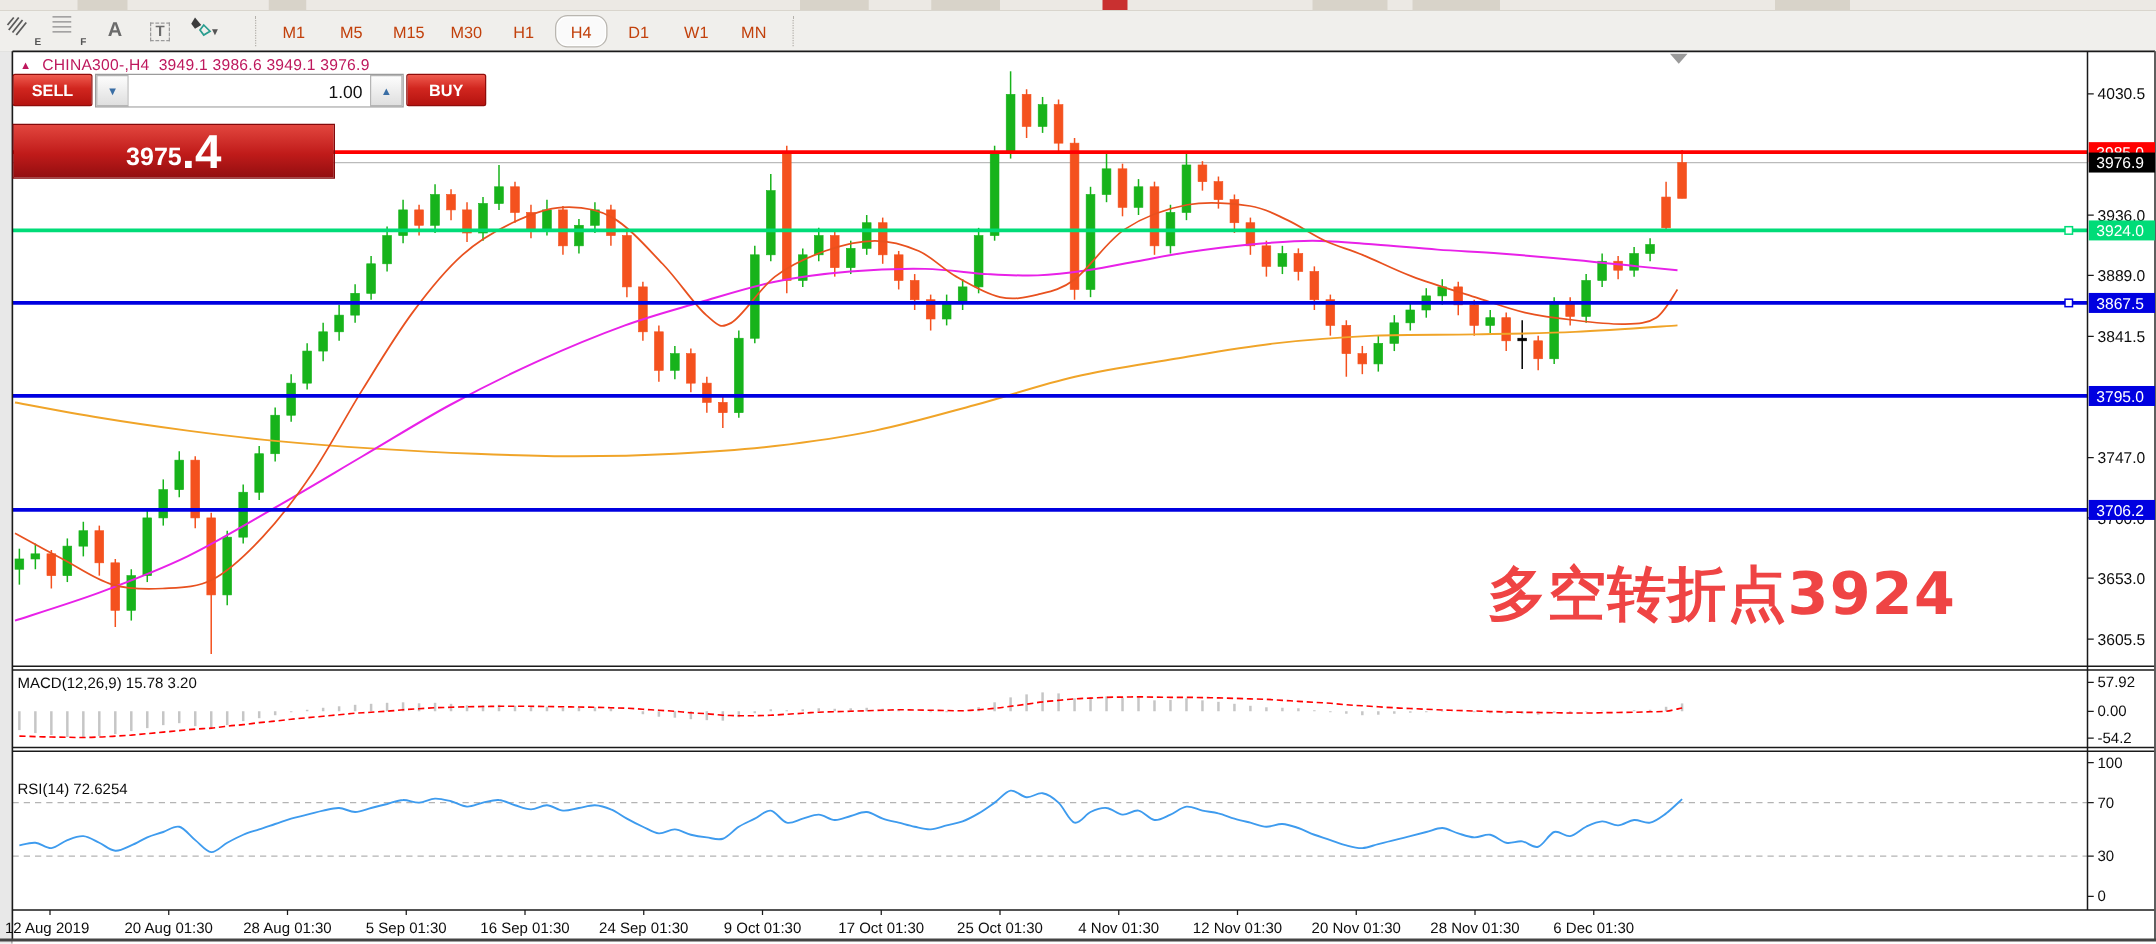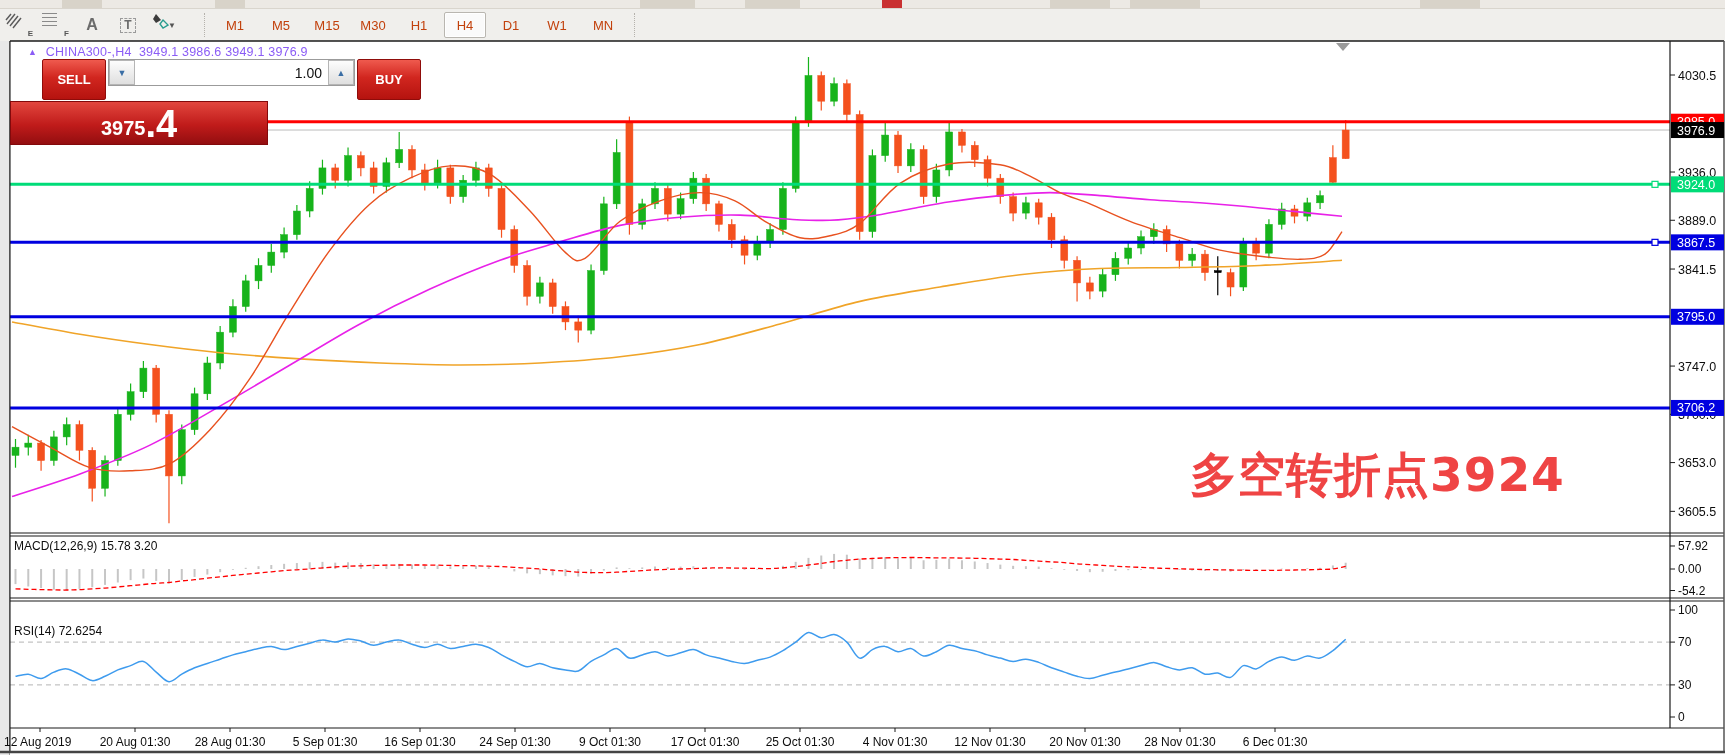--- a/index.html
+++ b/index.html
@@ -14,36 +14,36 @@
            border-bottom:1px solid #c9c6c0;display:flex;align-items:center;font-size:13px;color:#4c4c4c;}
   .tool{width:30px;height:26px;display:flex;align-items:center;justify-content:center;position:relative;margin-left:4px;
         border:1px solid transparent;border-radius:2px;}
   .tool .sub{position:absolute;right:2px;bottom:0;font-size:8px;font-weight:700;color:#555;}
   .tool .bigA{font-size:16px;font-weight:700;color:#6b6b6b;}
   .tool .tbox{font-size:12px;font-weight:700;color:#6b6b6b;border:1px dashed #9a9a9a;padding:0 3px;line-height:13px;}
   .tool .caret{font-size:8px;color:#555;margin-left:2px;}
   .tbsep{width:1px;height:24px;border-left:1px dotted #b5b2ac;margin:0 8px 0 10px;}
   .tf{min-width:30px;height:24px;padding:0 5px;display:flex;align-items:center;justify-content:center;
       color:#c2410c;font-size:13px;border:1px solid transparent;border-radius:2px;cursor:default;}
-  .tf.active{background:#fafafa;border-color:#b9b6b0;box-shadow:inset 0 0 0 1px #fff;}
+  .tf.active{background:#fafafa;border-color:#b9b6b0;box-shadow:inset 0 0 0 1px #fff;border-radius:10px;}
   
   .leftframe{position:absolute;left:0;top:41px;width:9px;height:714px;background:#e8e8e8;border-right:1px solid #9a9a9a;}
   
-  .symhead{position:absolute;left:28px;top:45px;font-size:12.5px;color:#8b5cf6;letter-spacing:.2px;}
+  .symhead{position:absolute;left:16px;top:45px;font-size:12.5px;color:#be185d;letter-spacing:.2px;}
   .symhead .tri{font-size:9px;margin-right:5px;position:relative;top:-1px;}
   
   .tw{position:absolute;left:10px;top:59px;width:258px;}
-  .tw-row1{display:flex;height:41px;padding-left:32px;}
+  .tw-row1{display:flex;height:26px;}
   .btn-sell,.btn-buy{flex:0 0 62px;color:#fff;font-weight:700;font-size:13px;display:flex;align-items:center;justify-content:center;
       background:linear-gradient(180deg,#ef5a4e 0%,#d1261f 45%,#b5130f 100%);border:1px solid #8f0c0a;border-radius:2px;}
   .spinner{flex:1;display:flex;margin:0 2px;border:1px solid #9b9b9b;background:#fff;height:25px;}
   .spin-btn{width:24px;background:linear-gradient(180deg,#fdfdfd,#dfdfdf);border:1px solid #b5b5b5;
       display:flex;align-items:center;justify-content:center;color:#3a6ea5;font-size:9px;}
   .spin-val{flex:1;border:0;outline:0;text-align:right;font-size:14px;padding:0 6px;font-family:inherit;color:#111;}
-  .tw-row2{display:flex;height:44px;margin-top:1px;gap:2px;}
+  .tw-row2{display:flex;height:44px;margin-top:14px;gap:2px;}
   .qpanel{flex:1;color:#fff;display:flex;align-items:flex-end;justify-content:center;
       background:linear-gradient(180deg,#e2463e 0%,#c01b1a 55%,#930e10 100%);border:1px solid #83090b;padding-bottom:3px;}
   .qpanel .small{font-size:20px;font-weight:700;line-height:20px;margin-bottom:3px;}
   .qpanel .big{font-size:38px;font-weight:700;line-height:34px;}
   
   .annot{position:absolute;left:1190px;top:444px;font-size:47px;font-weight:700;color:#ef4444;
          font-family:"DejaVu Sans","Liberation Sans",sans-serif;white-space:nowrap;letter-spacing:1px;}
   
   .indlabel{position:absolute;font-size:12px;color:#0d0d0d;}
   svg{position:absolute;left:0;top:0;}

